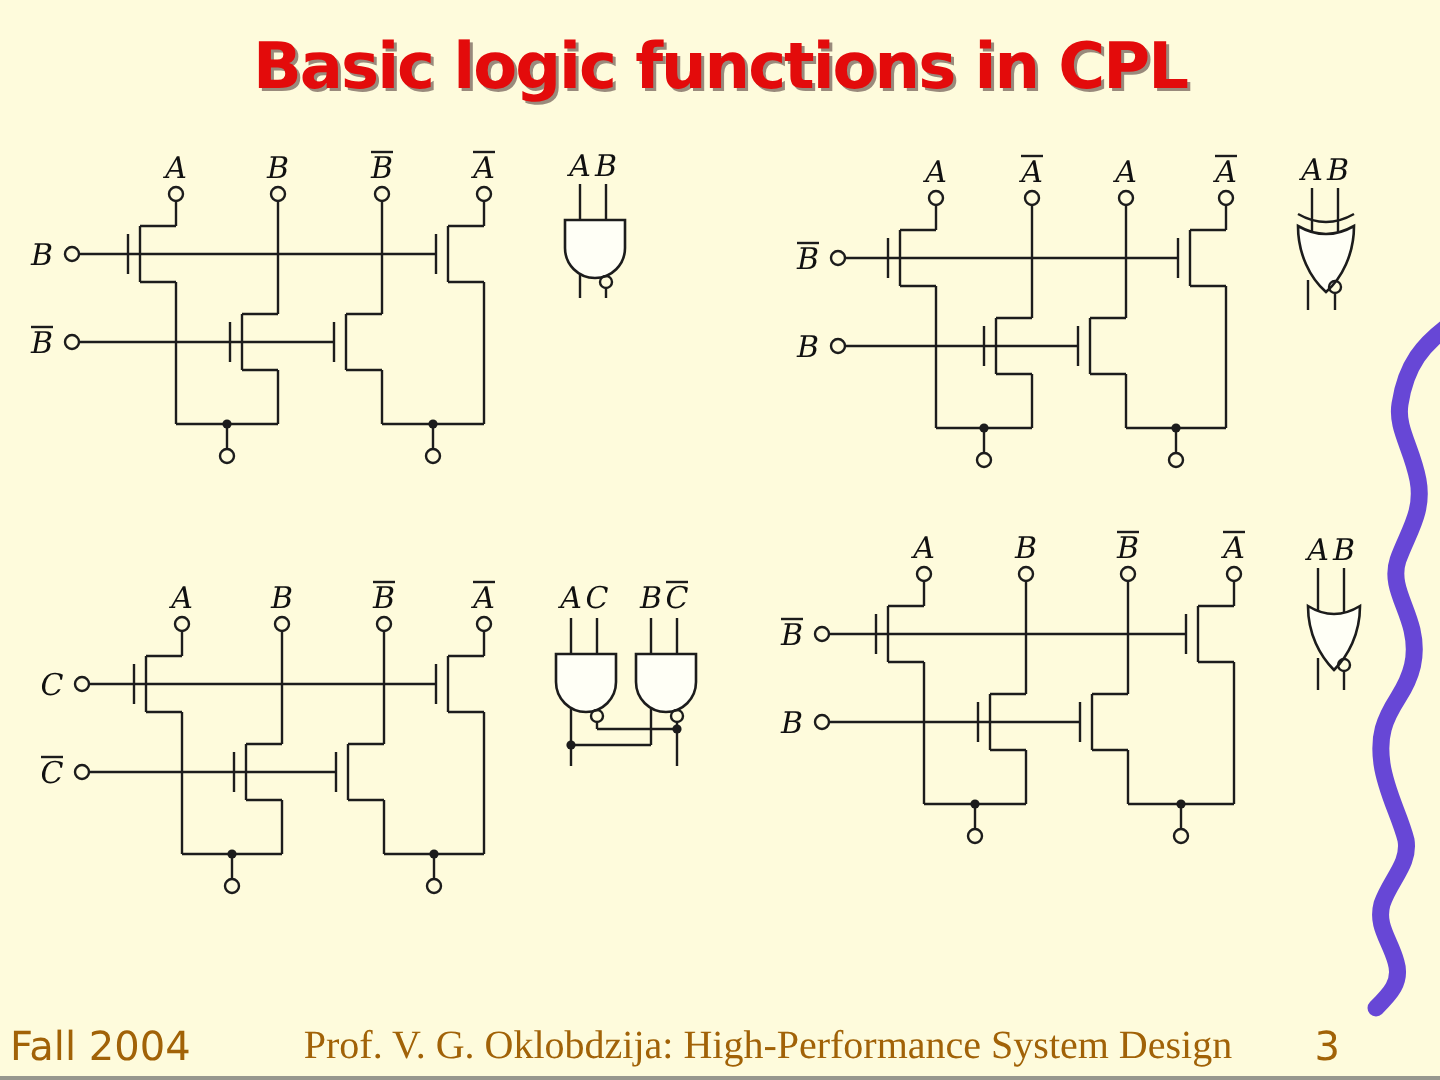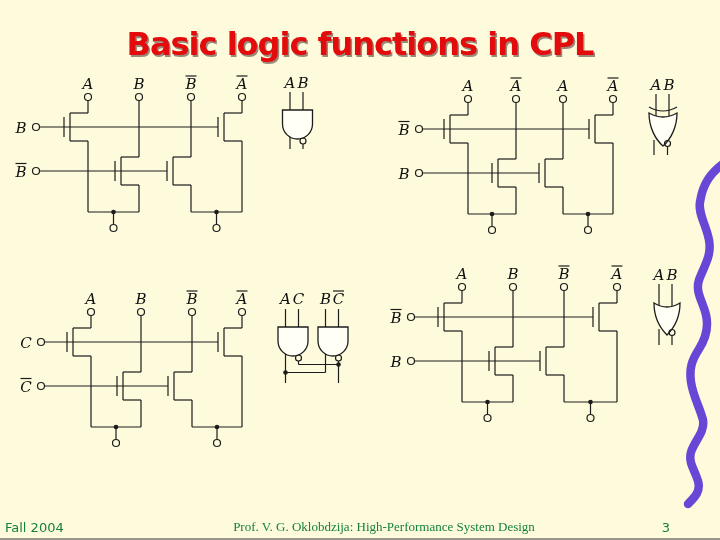--- a/index.html
+++ b/index.html
@@ -4,38 +4,38 @@
 <style>
   html,body{margin:0;padding:0;}
   .slide{
     position:relative;
     width:720px;height:540px;
     background:#FEFBDC;
     overflow:hidden;
     font-family:"DejaVu Sans",sans-serif;
   }
   .title{
-    position:absolute;top:10px;left:0;right:0;margin:15px;
+    position:absolute;top:10px;left:0;right:0;margin:4px;
     text-align:center;
     font-family:"DejaVu Sans",sans-serif;
     font-weight:bold;
     font-size:32px;
     letter-spacing:-1px;
     color:#E30B0B;
     text-shadow:1.5px 1.5px 0 rgba(70,45,45,0.55);
   }
   #diagram{position:absolute;left:0;top:0;}
   .w{stroke:#1C1C1C;stroke-width:1.2;fill:none;}
   .gate{stroke:#1C1C1C;stroke-width:1.3;fill:#FFFFF6;}
   .dotj{fill:#1C1C1C;stroke:none;}
   .clbl{font-family:"DejaVu Serif",serif;font-style:italic;font-size:15px;fill:#101010;}
   .squig{fill:none;stroke-width:8.5;stroke-linecap:round;stroke-linejoin:round;}
   .footer-left,.footer-center,.footer-right{
     position:absolute;bottom:5px;
-    font-size:13px;color:#15803d;
+    font-size:20px;color:#a16207;
   }
   .footer-left{left:5px;}
   .footer-center{left:48px;right:0;text-align:center;font-family:Liberation Serif, serif;}
   .footer-right{right:50px;}
   .bottom-rule{
     position:absolute;bottom:0;left:0;right:0;height:2px;
     background:#97978E;
   }
 </style>
 </head>

